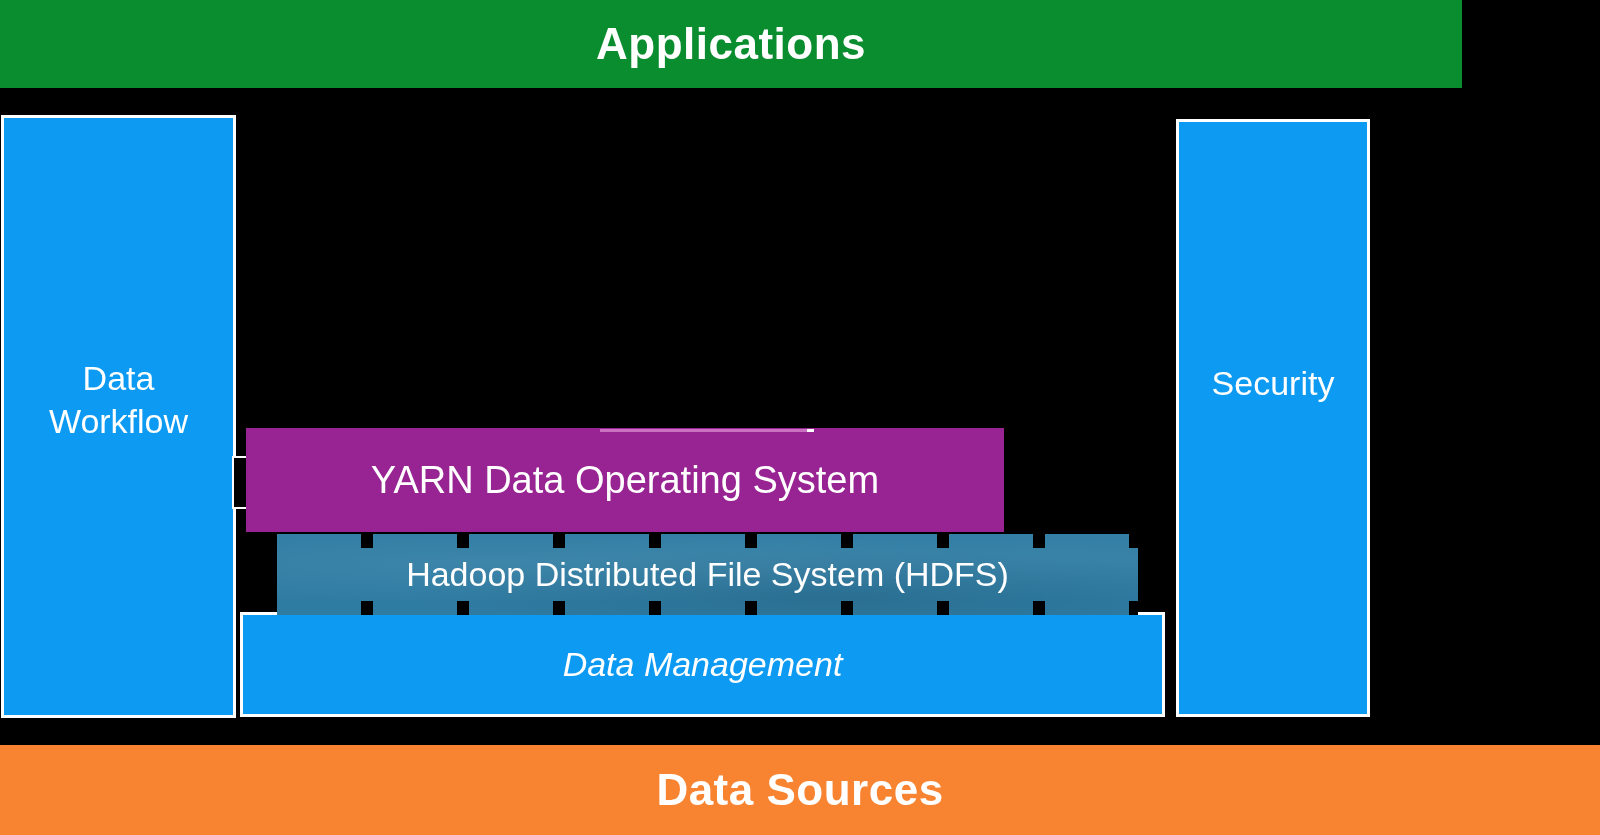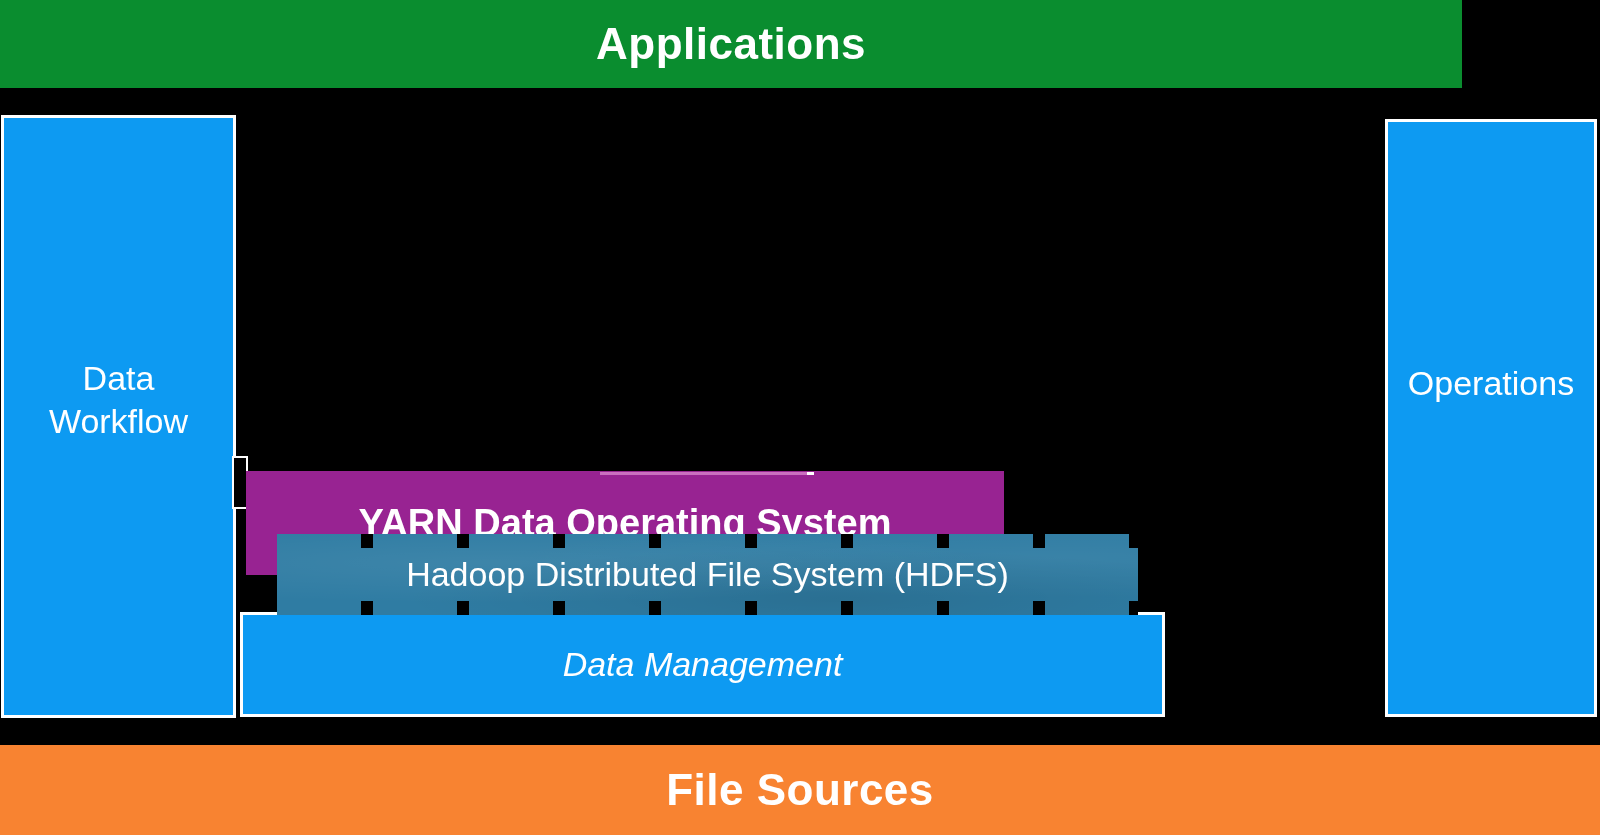--- a/index.html
+++ b/index.html
@@ -43,23 +43,22 @@
     background: #000;
     border: 2px solid #FFFFFF;
     z-index: 2;
   }
 
   
   .yarn {
     left: 246px; top: 428px; width: 758px; height: 104px;
     background: #982392;
     display: flex; align-items: center; justify-content: center;
-    font-size: 38px; font-weight: bold;
+    font-size: 38px; font-weight: normal;
     z-index: 3;
-    margin-top: 43px;
   }
   .yarn-highlight {
     left: 354px; top: 1px; width: 210px; height: 3px;
     background: #CB6FC0;
   }
   .yarn-highlight-dash {
     left: 561px; top: 1px; width: 7px; height: 3px;
     background: #FFFFFF;
   }
 
@@ -95,40 +94,40 @@
 
   <div class="abs banner applications">
     <span>Applications</span>
   </div>
 
   <div class="abs bluebox data-workflow">
     <span class="lbl">Data Workflow</span>
   </div>
 
 
+  <div class="abs bluebox security">
+    <span class="lbl">Security</span>
+  </div>
 
-  <div class="abs bluebox operations">
-    <span class="lbl">Operations</span>
-  </div>
 
   <div class="abs yarn-notch"></div>
 
   <div class="abs yarn">
     <div class="abs yarn-highlight"></div>
     <div class="abs yarn-highlight-dash"></div>
     <span class="lbl">YARN Data Operating System</span>
   </div>
 
   <div class="abs hdfs">
     <div class="tick-row top"></div>
     <div class="tick-row bottom"></div>
     <span class="lbl">Hadoop Distributed File System (HDFS)</span>
   </div>
 
   <div class="abs bluebox data-mgmt">
     <span class="lbl">Data Management</span>
   </div>
 
   <div class="abs banner data-sources">
-    <span>File Sources</span>
+    <span>Data Sources</span>
   </div>
 
 </div>
 
 </body></html>

